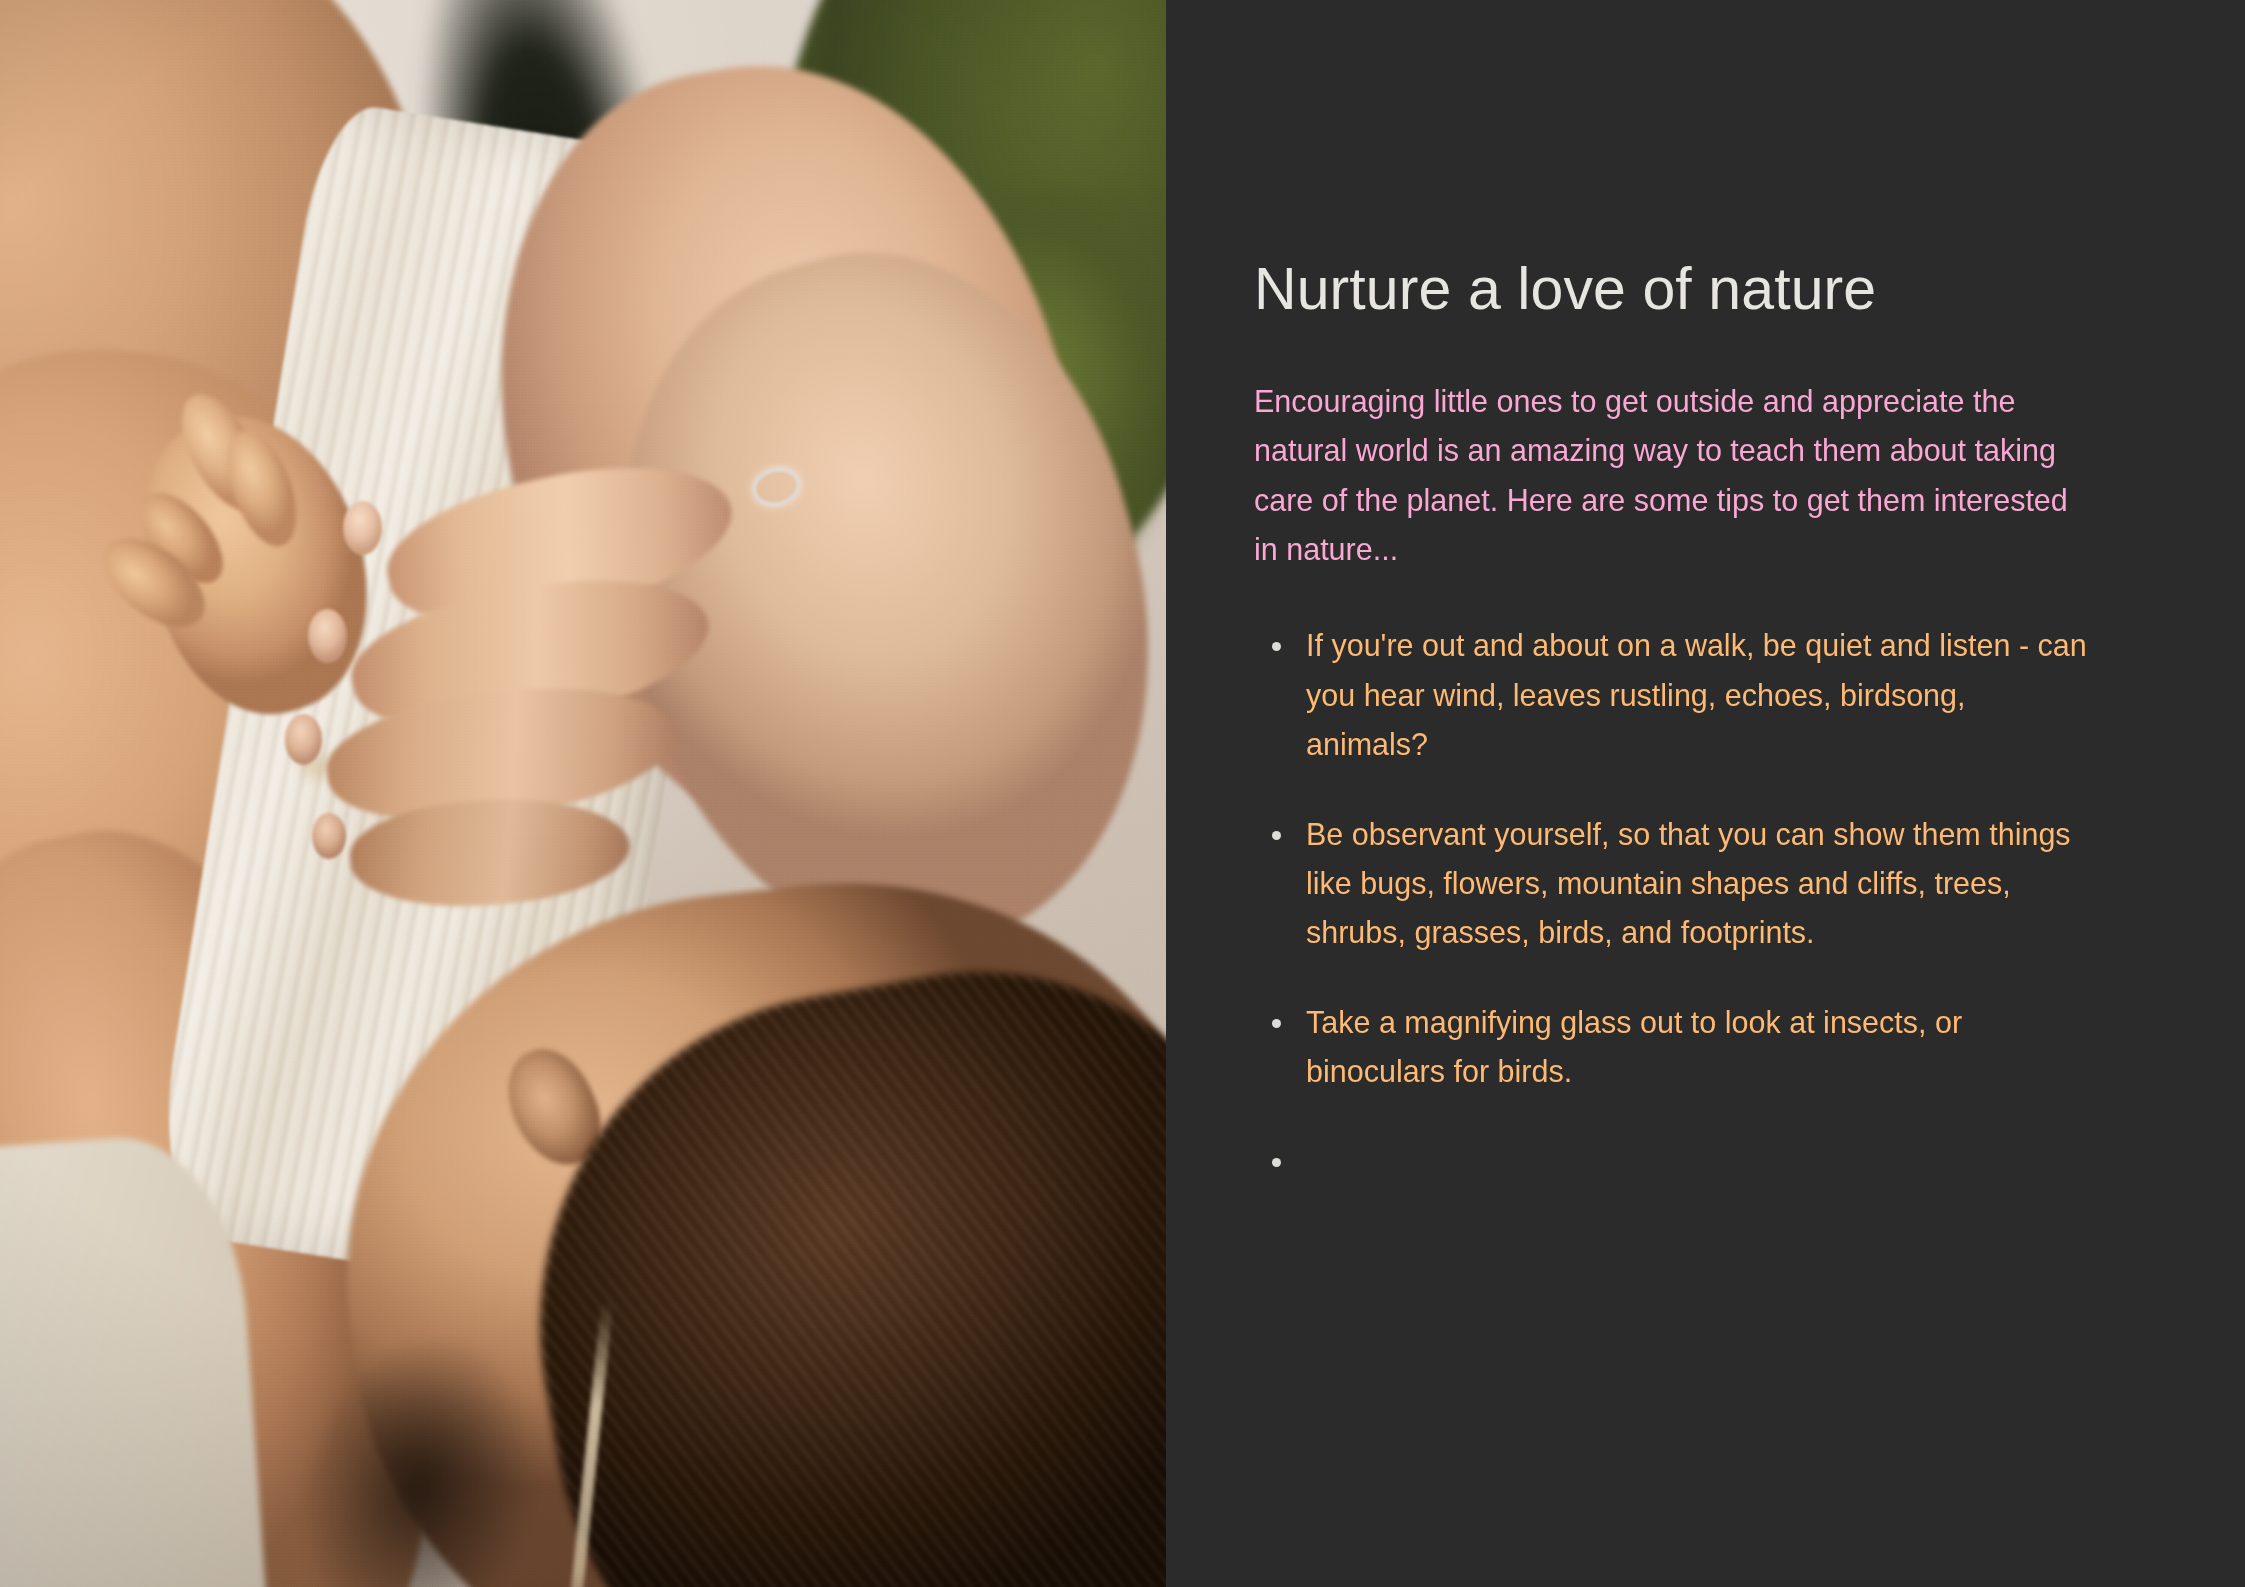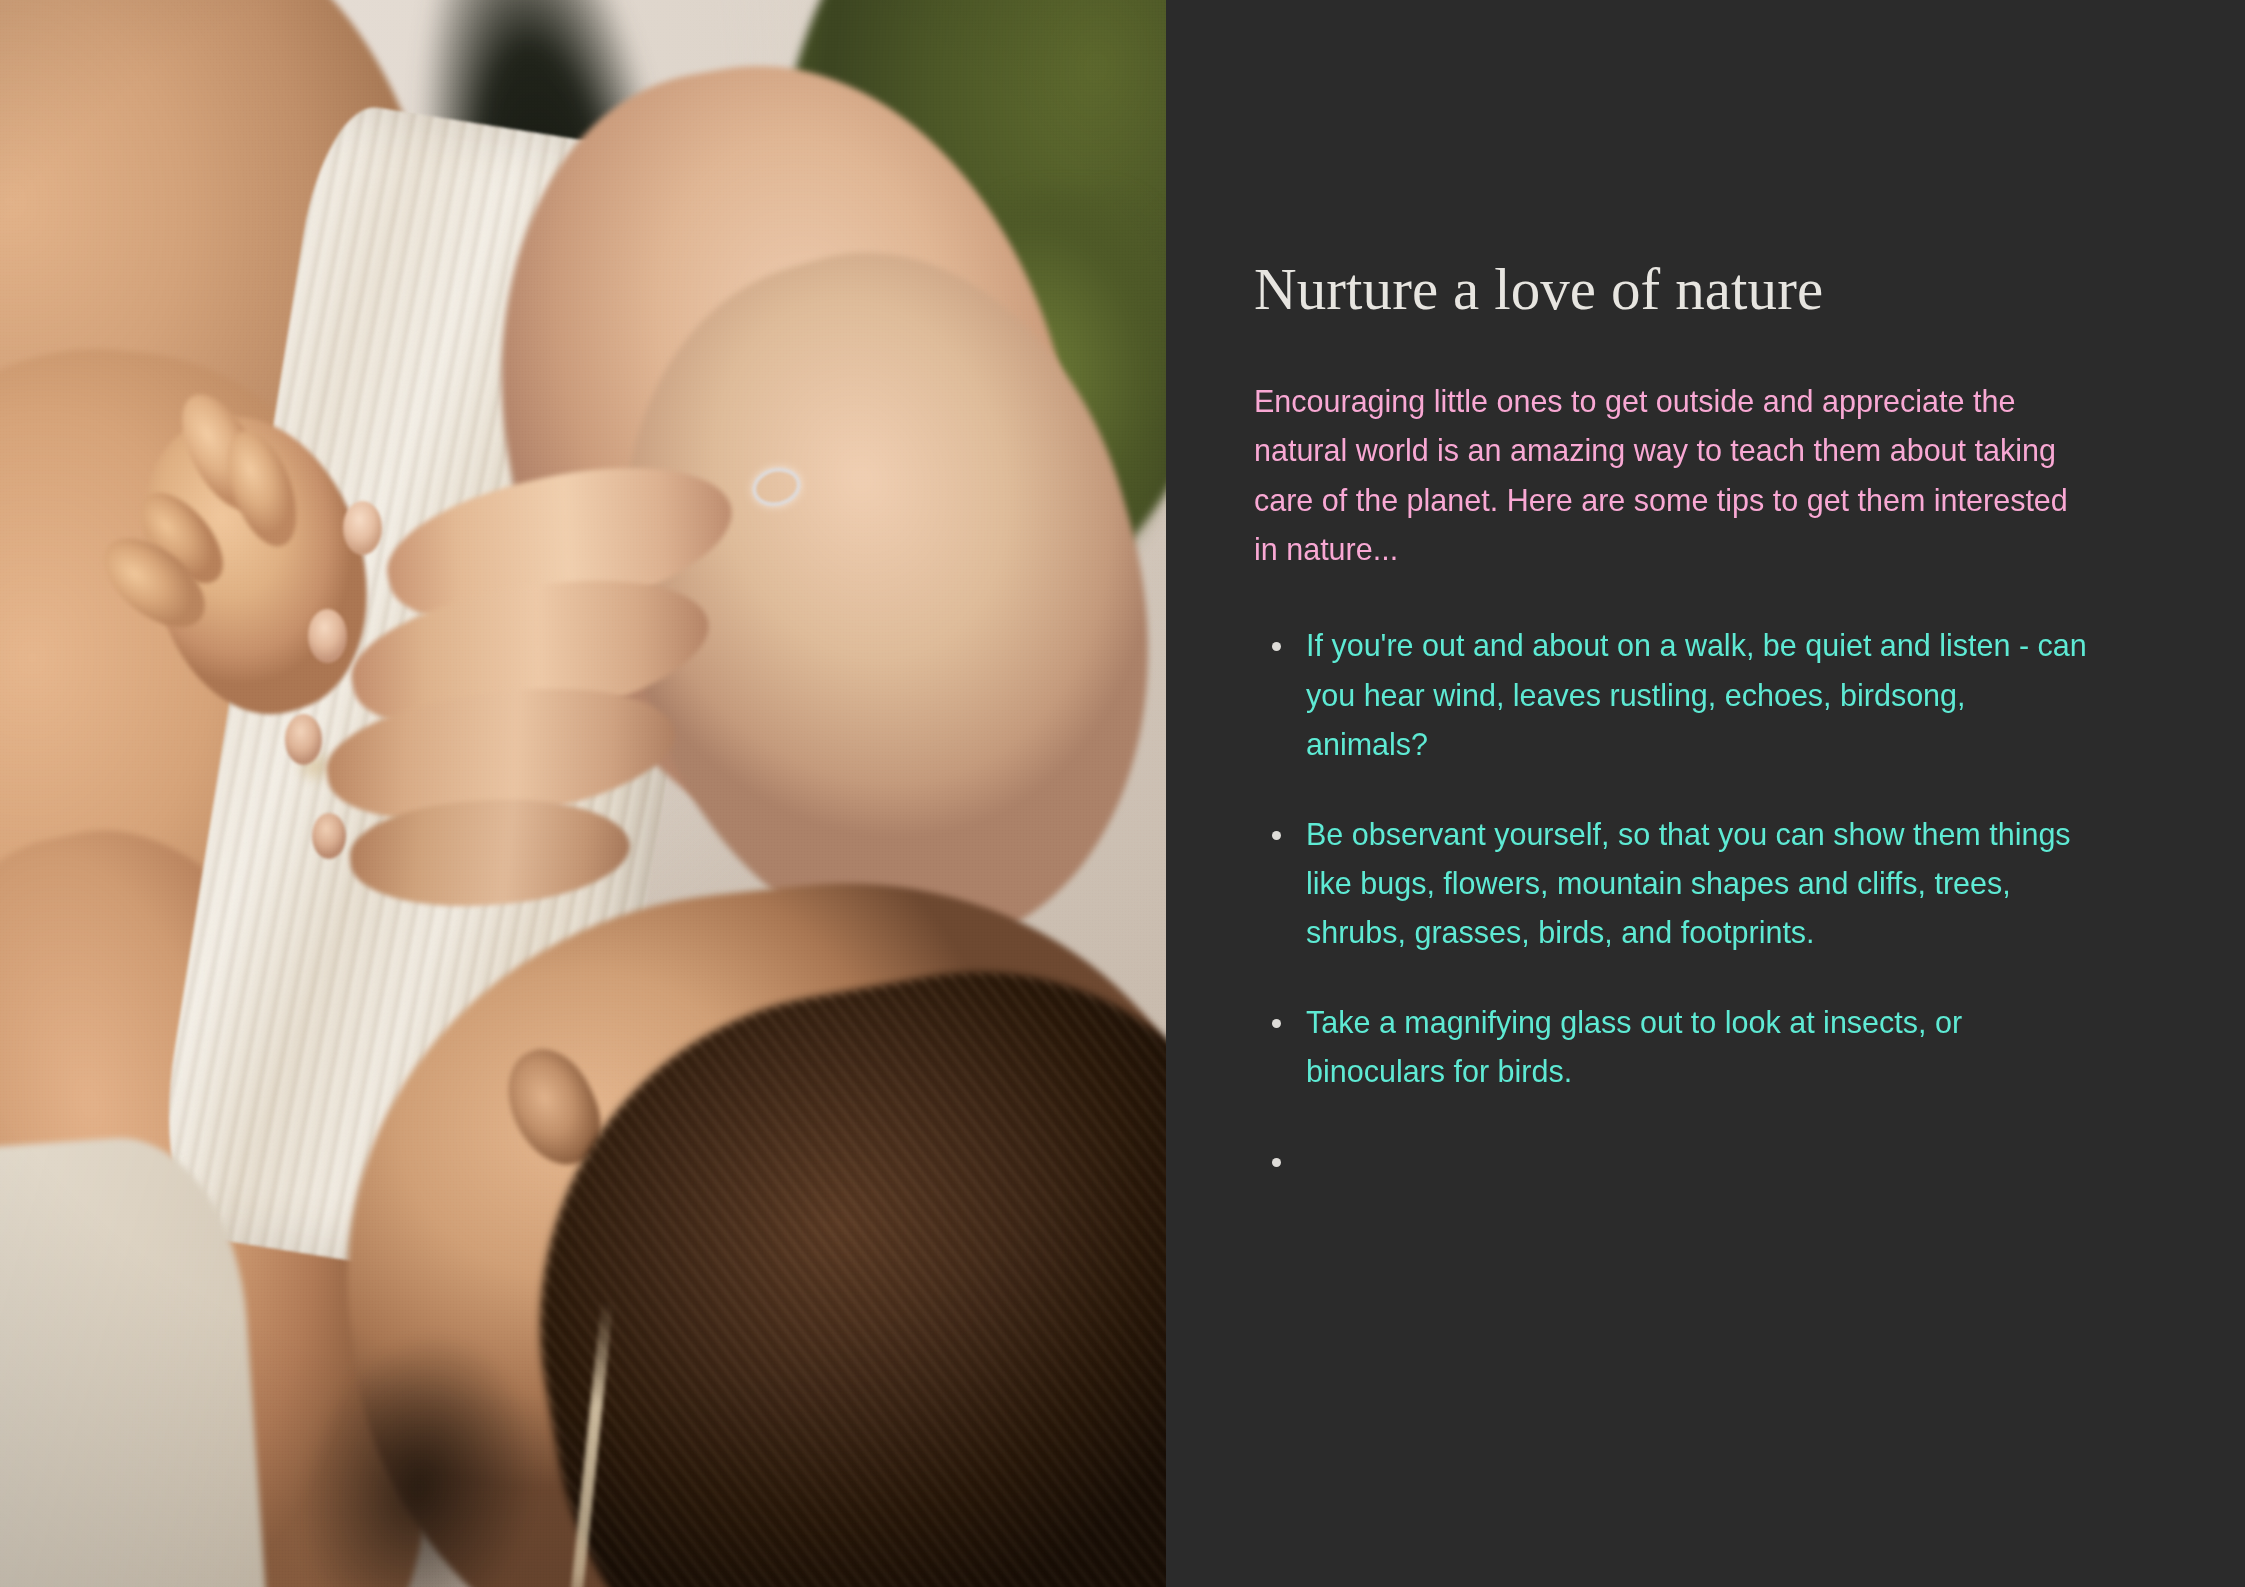--- a/index.html
+++ b/index.html
@@ -388,21 +388,21 @@
     height: 1587px;
     background: #2b2b2b;
     padding: 258px 150px 0 88px;
   }
 
   .pane-inner {
     max-width: 920px;
   }
 
   .headline {
-    font-family: Liberation Serif, serif;
+    font-family: Liberation Sans, sans-serif;
     font-weight: 400;
     font-size: 59px;
     line-height: 1.08;
     letter-spacing: 0.1px;
     color: #e7e5e0;
     margin-bottom: 55px;
   }
 
   .lede {
     font-family: "Liberation Sans", sans-serif;
@@ -419,21 +419,21 @@
     padding: 0;
   }
 
   .tip {
     position: relative;
     padding-left: 52px;
     margin-bottom: 40px;
     font-family: "Liberation Sans", sans-serif;
     font-size: 30.5px;
     line-height: 1.62;
-    color: #5eead4;
+    color: #fdba74;
     max-width: 900px;
   }
   .tip:last-child { margin-bottom: 0; }
 
   .tip .bullet {
     position: absolute;
     left: 18px;
     top: 21px;
     width: 9px;
     height: 9px;

